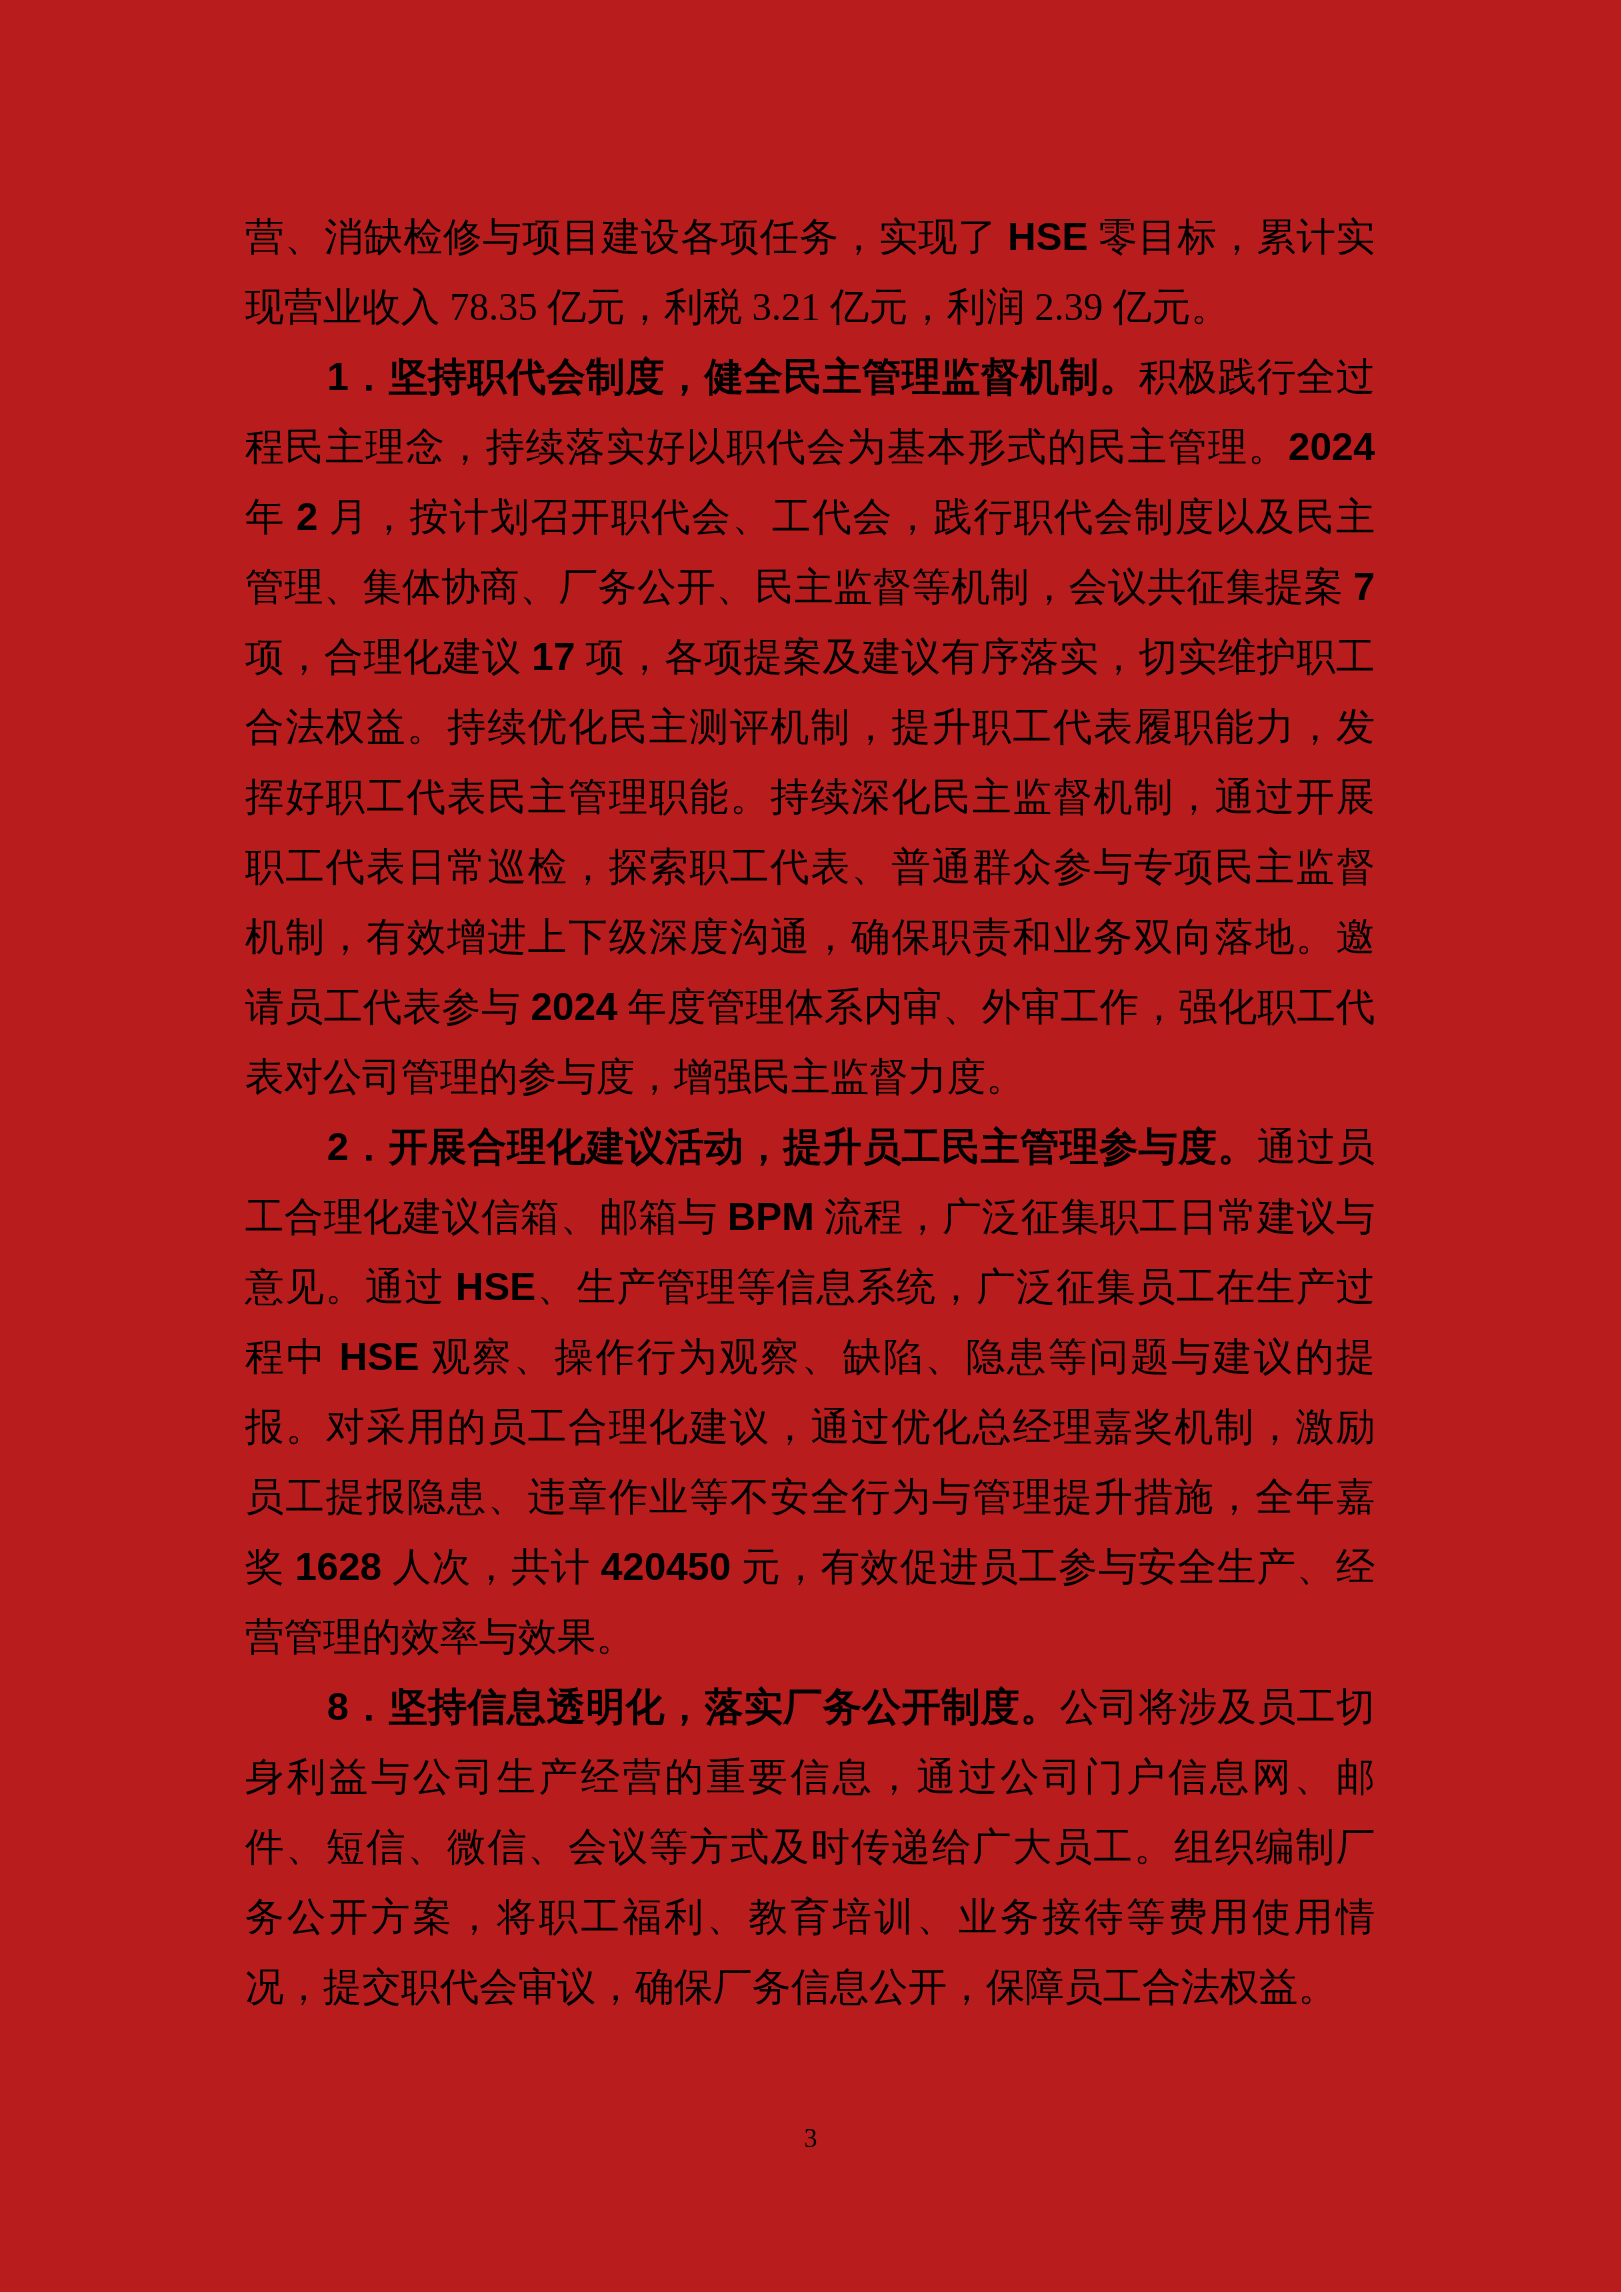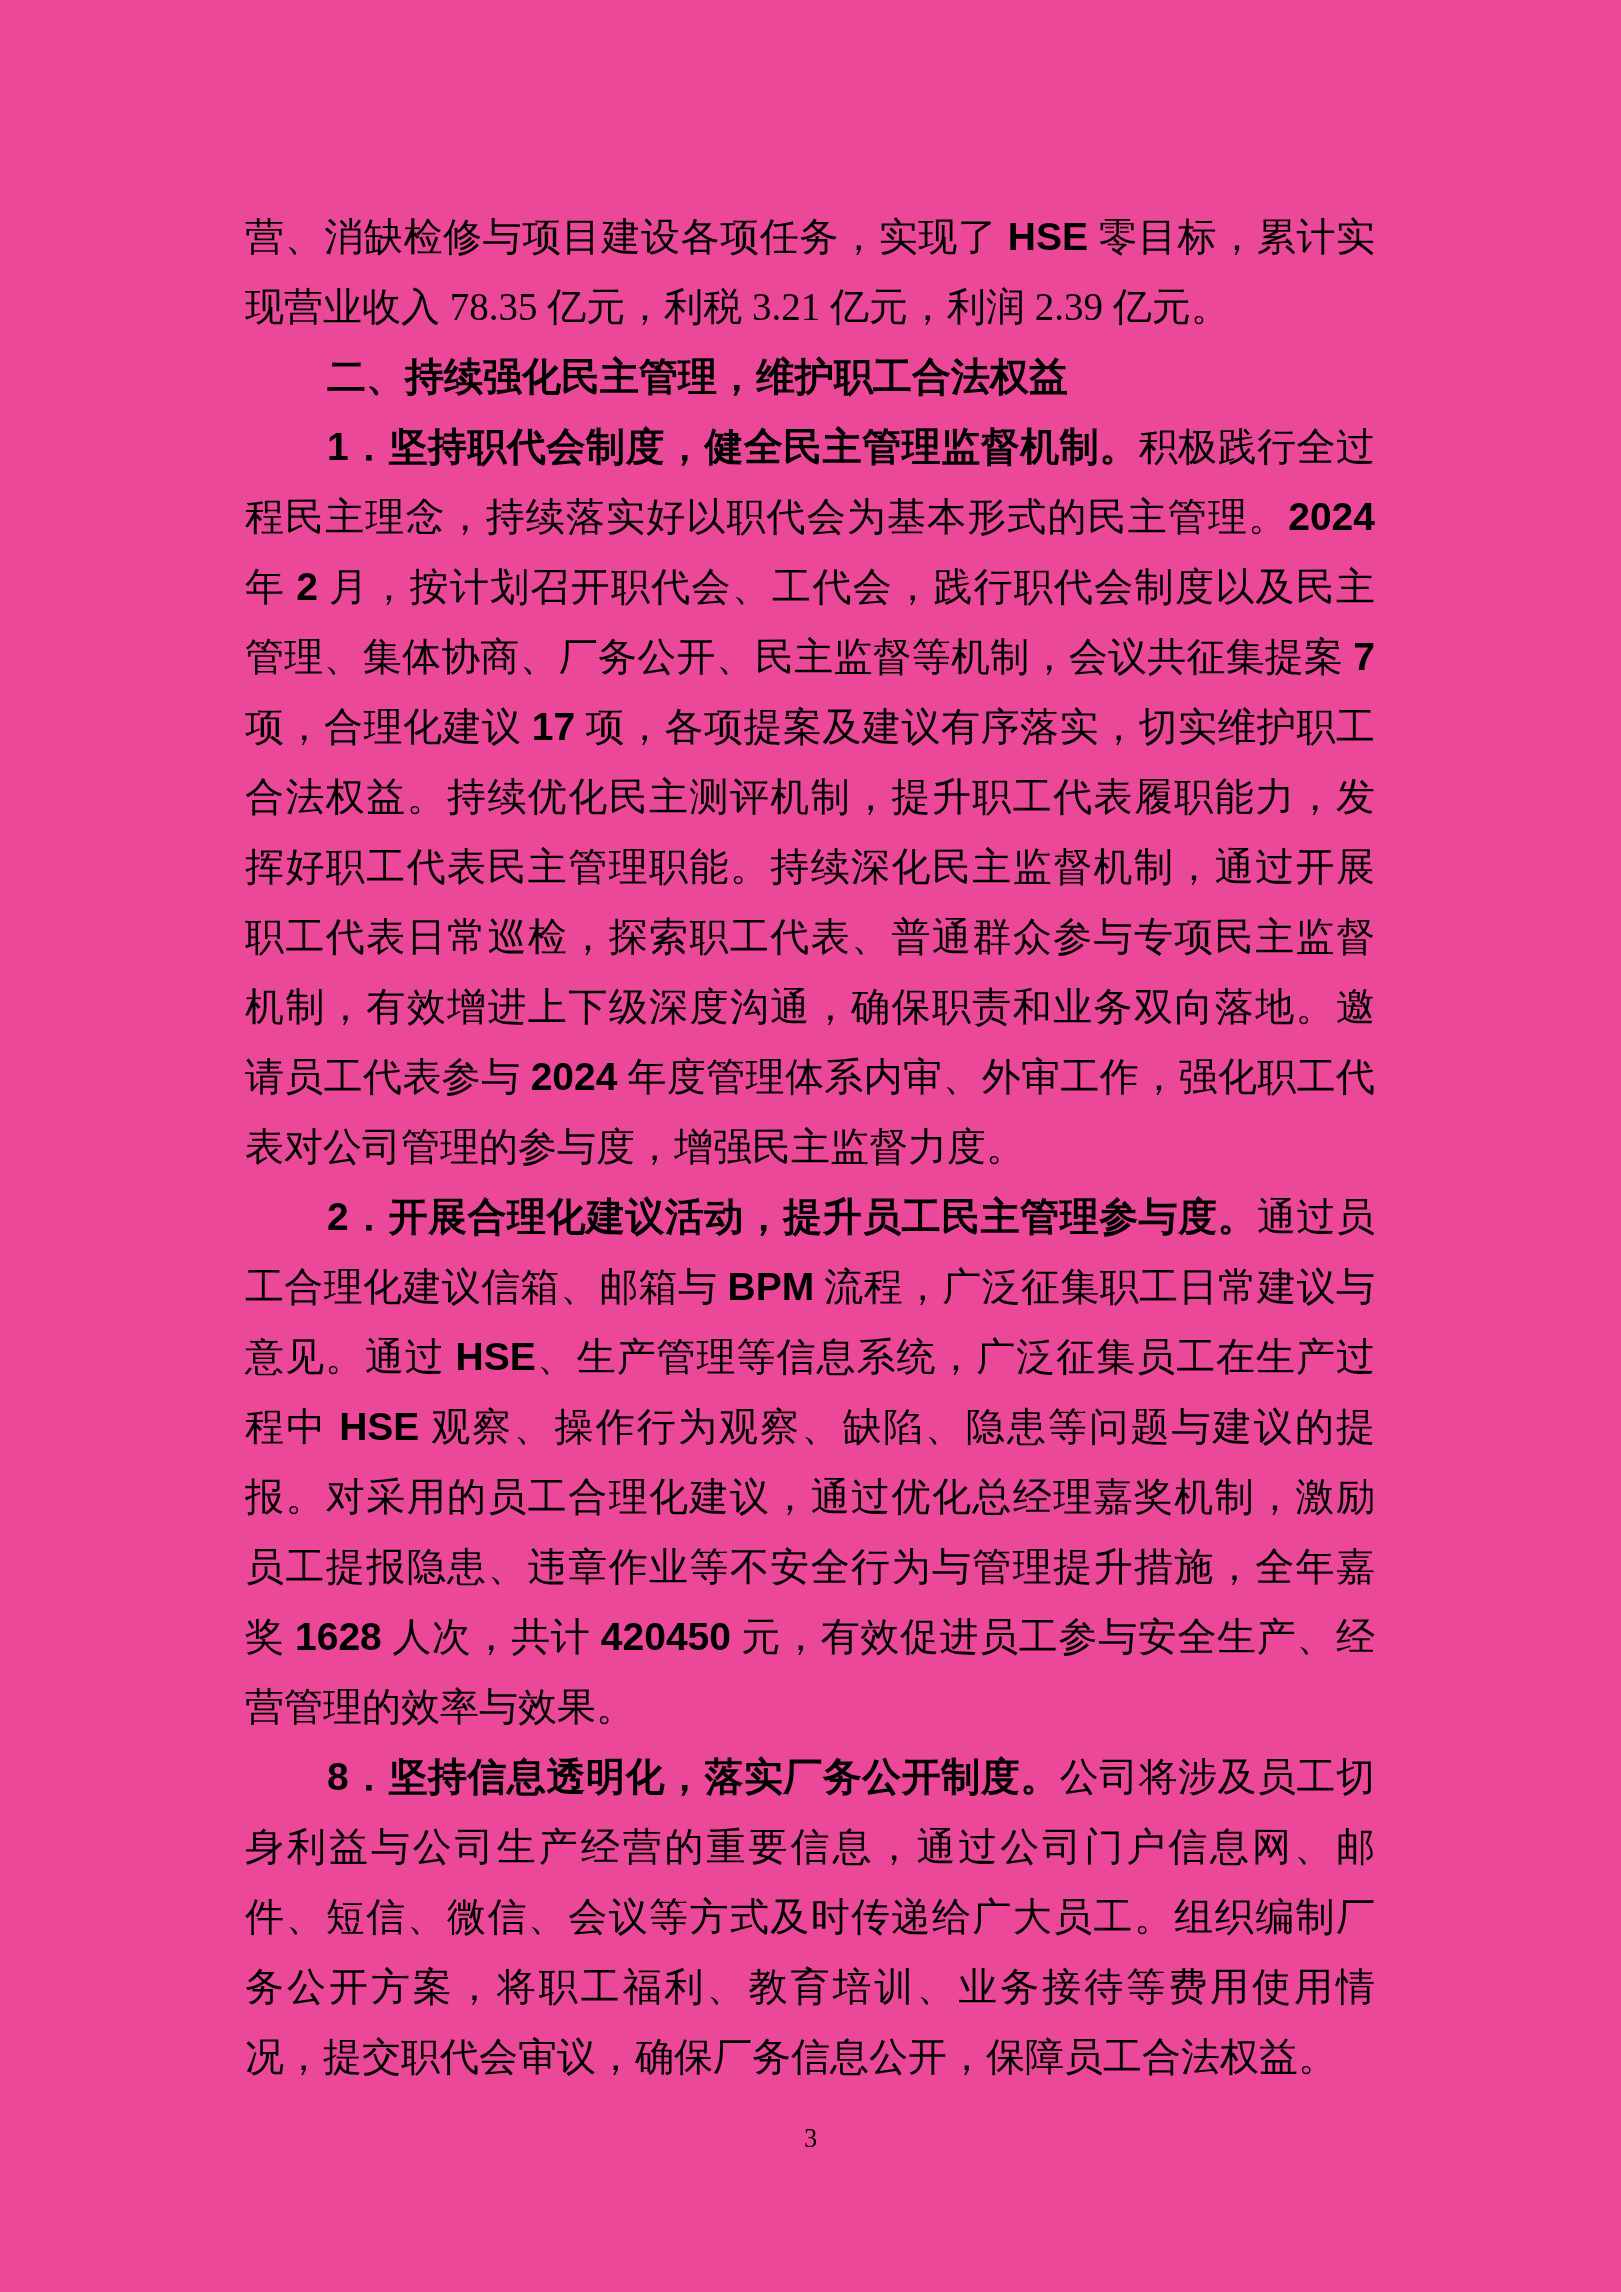--- a/index.html
+++ b/index.html
@@ -13,21 +13,21 @@
     position: relative;
     overflow: hidden;
     color: #000000;
     font-family: "Liberation Serif", "DejaVu Serif", serif;
   }
   .page {
     position: absolute;
     left: 0; top: 0;
     width: 1621px;
     height: 2293px;
-    background: #ec4899;
+    background: #b91c1c;
   }
   .content {
     position: absolute;
     left: 245px;
     top: 202px;
     width: 1130px;
   }
   p.para {
     margin: 0;
     padding: 0;
@@ -65,20 +65,19 @@
     line-height: 31px;
     font-family: "Liberation Serif", "DejaVu Serif", serif;
   }
 </style>
 </head>
 <body>
 
 <div class="page">
   <div class="content">
       <p class="para"><span>营、消缺检修与项目建设各项任务，实现了 </span><span class="sans-bold">HSE</span><span> 零目标，累计实现营业收入 </span><span class="num">78.35</span><span> 亿元，利税 </span><span class="num">3.21</span><span> 亿元，利润 </span><span class="num">2.39</span><span> 亿元。</span></p>
-      <p class="para indent"><span class="bold">二、持续强化民主管理，维护职工合法权益</span></p>
       <p class="para indent"><span class="bold">1．坚持职代会制度，健全民主管理监督机制。</span><span>积极践行全过程民主理念，持续落实好以职代会为基本形式的民主管理。</span><span class="sans-bold">2024</span><span> 年 </span><span class="sans-bold">2</span><span> 月，按计划召开职代会、工代会，践行职代会制度以及民主管理、集体协商、厂务公开、民主监督等机制，会议共征集提案 </span><span class="sans-bold">7</span><span> 项，合理化建议 </span><span class="sans-bold">17</span><span> 项，各项提案及建议有序落实，切实维护职工合法权益。持续优化民主测评机制，提升职工代表履职能力，发挥好职工代表民主管理职能。持续深化民主监督机制，通过开展职工代表日常巡检，探索职工代表、普通群众参与专项民主监督机制，有效增进上下级深度沟通，确保职责和业务双向落地。邀请员工代表参与 </span><span class="sans-bold">2024</span><span> 年度管理体系内审、外审工作，强化职工代表对公司管理的参与度，增强民主监督力度。</span></p>
       <p class="para indent"><span class="bold">2．开展合理化建议活动，提升员工民主管理参与度。</span><span>通过员工合理化建议信箱、邮箱与 </span><span class="sans-bold">BPM</span><span> 流程，广泛征集职工日常建议与意见。通过 </span><span class="sans-bold">HSE</span><span>、生产管理等信息系统，广泛征集员工在生产过程中 </span><span class="sans-bold">HSE</span><span> 观察、操作行为观察、缺陷、隐患等问题与建议的提报。对采用的员工合理化建议，通过优化总经理嘉奖机制，激励员工提报隐患、违章作业等不安全行为与管理提升措施，全年嘉奖 </span><span class="sans-bold">1628</span><span> 人次，共计 </span><span class="sans-bold">420450</span><span> 元，有效促进员工参与安全生产、经营管理的效率与效果。</span></p>
       <p class="para indent"><span class="bold">8．坚持信息透明化，落实厂务公开制度。</span><span>公司将涉及员工切身利益与公司生产经营的重要信息，通过公司门户信息网、邮件、短信、微信、会议等方式及时传递给广大员工。组织编制厂务公开方案，将职工福利、教育培训、业务接待等费用使用情况，提交职代会审议，确保厂务信息公开，保障员工合法权益。</span></p>
     </div>
   <div class="footer">3</div>
 </div>
 
 
 </body></html>

